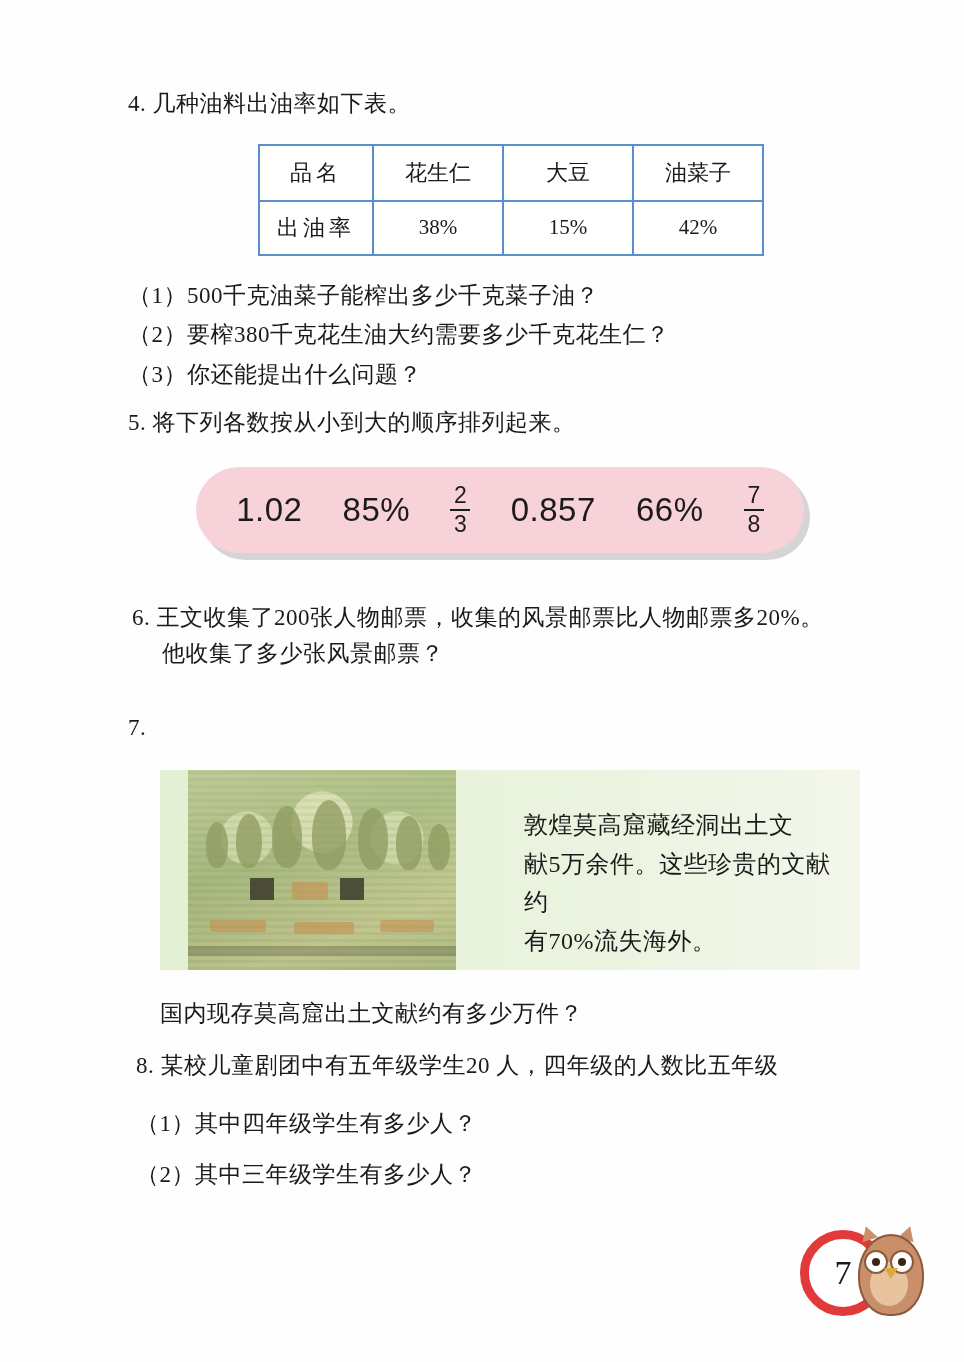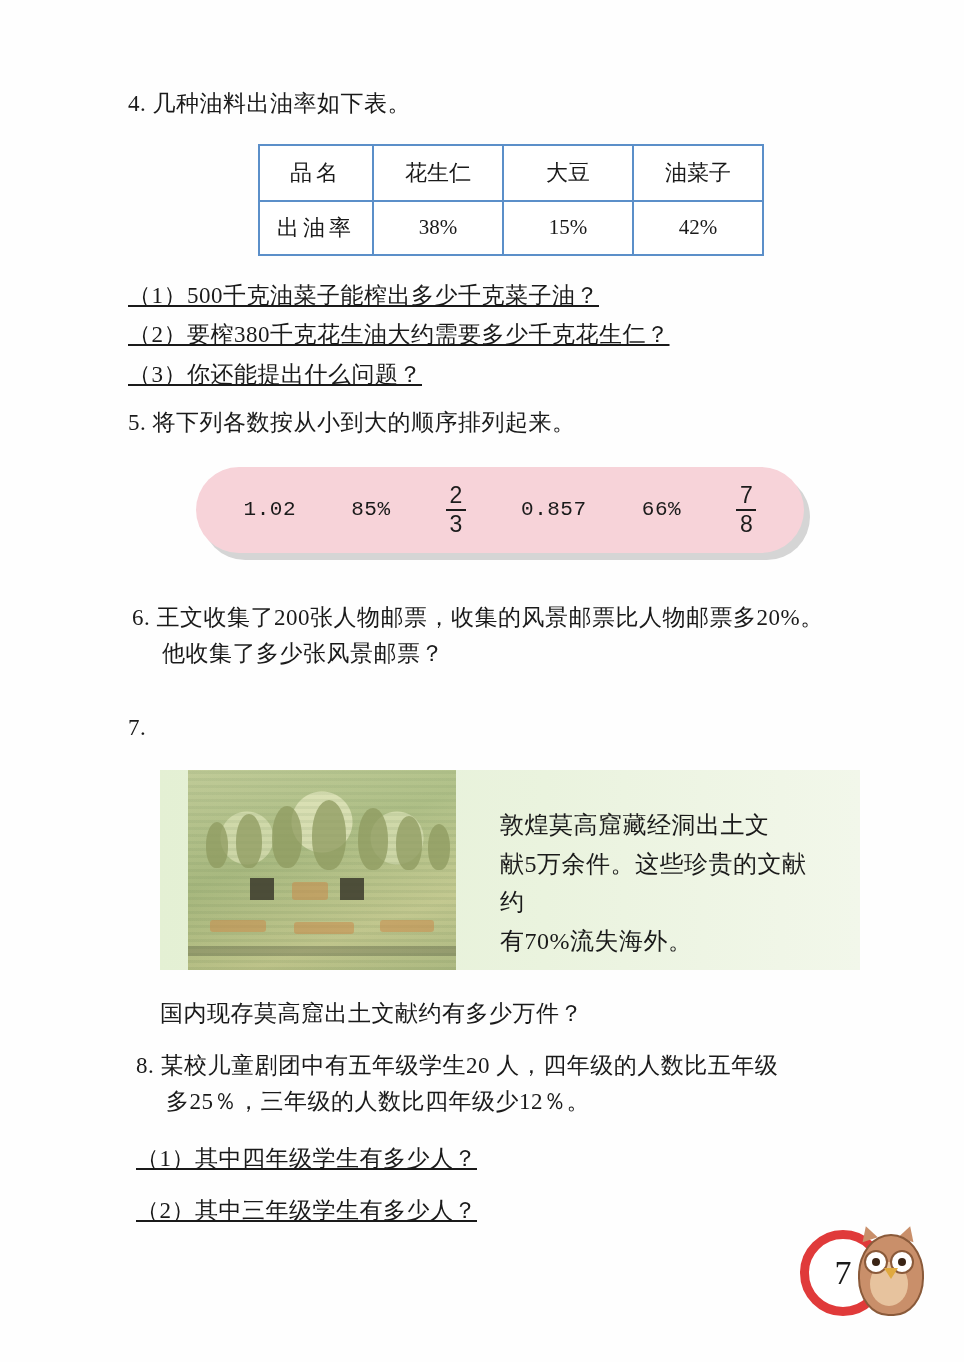--- a/index.html
+++ b/index.html
@@ -24,21 +24,20 @@
   
   .para {
     font-size: 23px;
     line-height: 1.55;
     letter-spacing: 0.5px;
     color: #1a1a1a;
   }
   .indent-hang {
     padding-left: 30px;
     text-indent: -30px;
-    text-decoration: underline;
   }
 
   
   #item4 {
     position: absolute;
     left: 128px;
     top: 86px;
     width: 760px;
   }
   table.oil-table {
@@ -89,22 +88,22 @@
     background: #f7d3d9;
     border-radius: 44px;
     box-shadow: 6px 7px 0 rgba(120,120,120,0.30);
     display: flex;
     align-items: center;
     justify-content: space-around;
     padding: 0 20px;
     box-sizing: border-box;
   }
   .pink-box .val {
-    font-size: 21px;
-    font-family: Liberation Mono, monospace;
+    font-size: 33px;
+    font-family: Liberation Sans, sans-serif;
     color: #1b1b1b;
     letter-spacing: 0.5px;
   }
   .frac {
     display: inline-flex;
     flex-direction: column;
     align-items: center;
     font-size: 23px;
     line-height: 1.06;
     font-family: "Liberation Sans", sans-serif;
@@ -166,21 +165,21 @@
     opacity: 0.85;
   }
   .mural .warm {
     position: absolute;
     background: #c98b4a;
     opacity: 0.55;
     border-radius: 3px;
   }
   .caption-text {
     position: absolute;
-    left: 340px;
+    left: 364px;
     top: 36px;
     width: 330px;
     font-size: 24px;
     line-height: 1.62;
     color: #1a1a1a;
     letter-spacing: 0.5px;
   }
   #q7after {
     margin: 26px 0 0 32px;
   }
@@ -376,21 +375,20 @@
         <div>献5万余件。这些珍贵的文献约</div>
         <div>有70%流失海外。</div>
       </div>
     </div>
 
     <div id="q7after" class="para">国内现存莫高窟出土文献约有多少万件？</div>
   </section>
 
   <section id="item8">
     <div class="para">8. 某校儿童剧团中有五年级学生20 人，四年级的人数比五年级</div>
-    <div class="para" style="padding-left:30px">多25％，三年级的人数比四年级少12％。</div>
     <div id="q8list">
       <div class="para indent-hang">（1）其中四年级学生有多少人？</div>
       <div class="para indent-hang">（2）其中三年级学生有多少人？</div>
     </div>
   </section>
 
   <div class="page-badge">
     <div class="badge-ring"></div>
     <div class="badge-num">7</div>
     <div class="owl">

